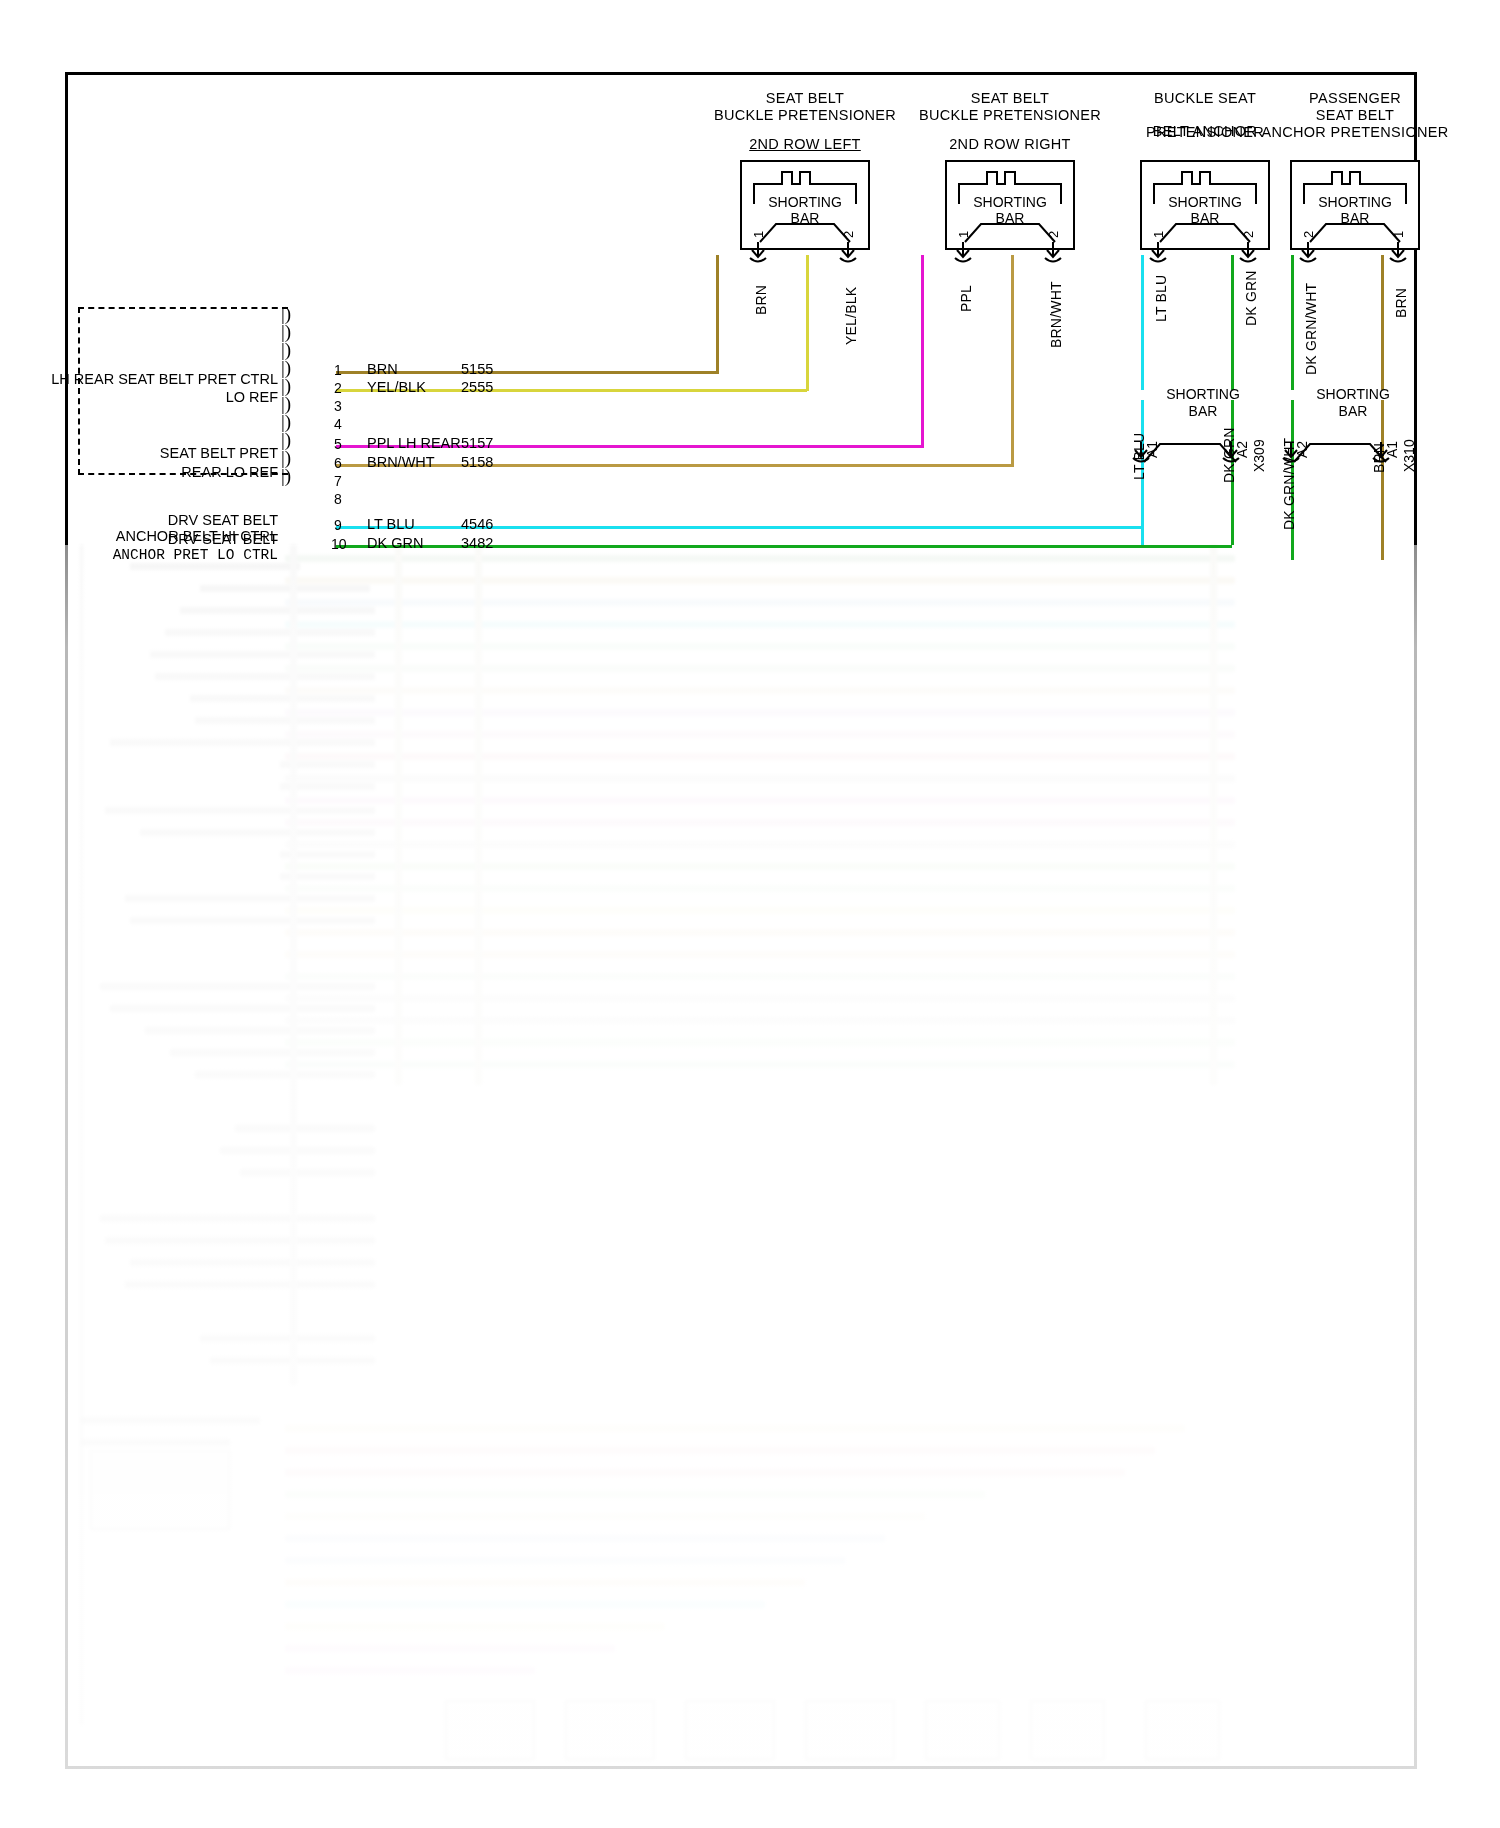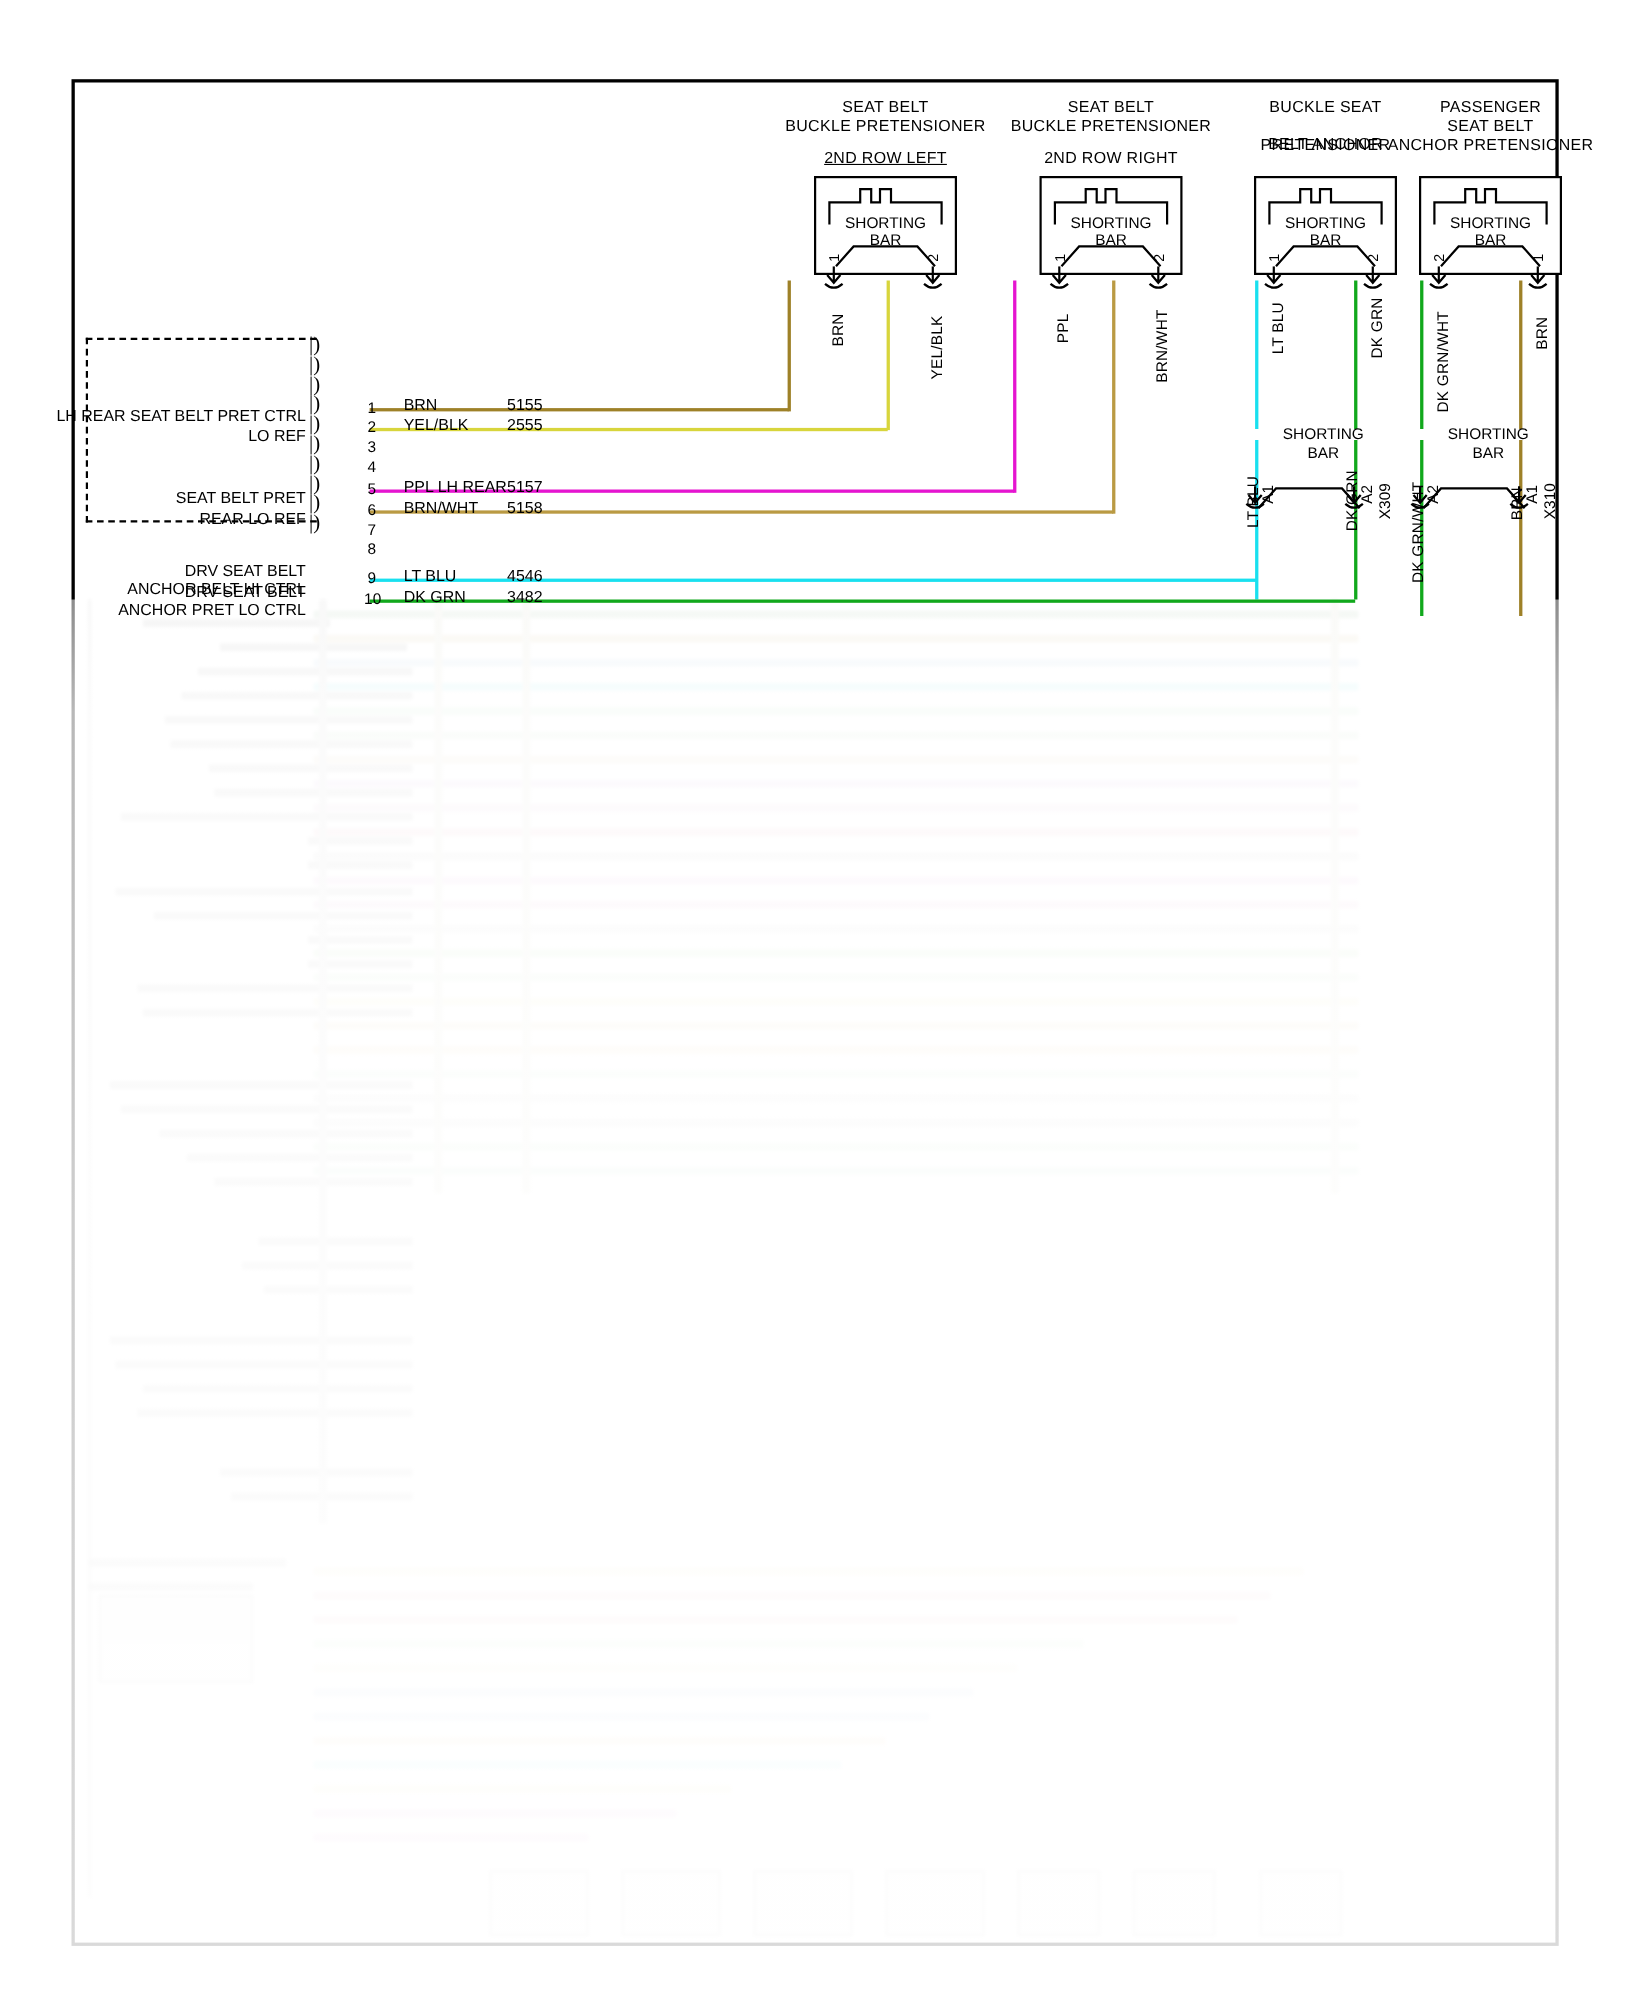--- a/index.html
+++ b/index.html
@@ -456,18 +456,18 @@
 
   <div class="pinrow-num" style="left:334px; top:491px;">8</div>
 
   <div class="pinrow-label" style="left:0; top:512px; width:278px;">DRV SEAT BELT</div>
   <div class="pinrow-label" style="left:0; top:528px; width:278px;">ANCHOR BELT HI CTRL</div>
   <div class="pinrow-num" style="left:334px; top:517px;">9</div>
   <div class="circuit-name" style="left:367px; top:516px;">LT BLU</div>
   <div class="circuit-num" style="left:461px; top:516px;">4546</div>
 
   <div class="pinrow-label" style="left:0; top:531px; width:278px;">DRV SEAT BELT</div>
-  <div class="pinrow-label" style="left:0; top:547px; width:278px;">ANCHOR PRET LO CTRL</div>
+  <div class="pinrow-label" style="left:0; top:547px; width:278px;font-family:Liberation Mono, monospace;">ANCHOR PRET LO CTRL</div>
   <div class="pinrow-num" style="left:331px; top:536px;">10</div>
   <div class="circuit-name" style="left:367px; top:535px;">DK GRN</div>
   <div class="circuit-num" style="left:461px; top:535px;">3482</div>
 
 </div>
 
 </body></html>

